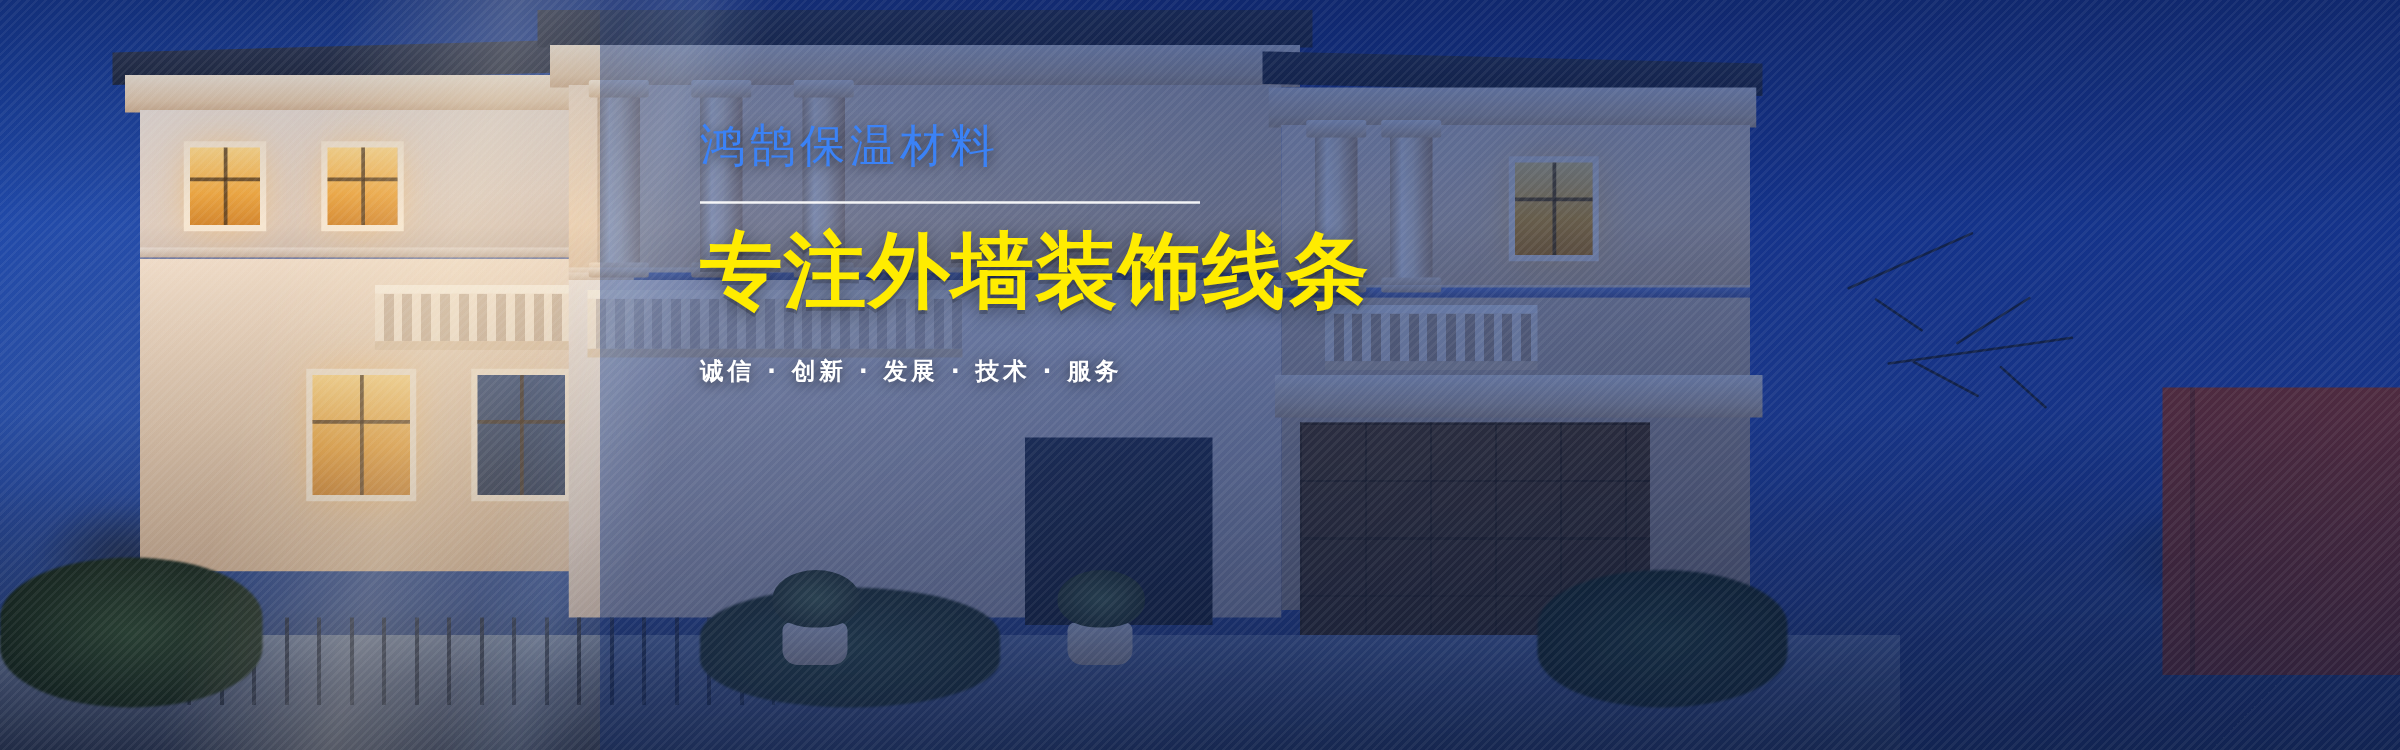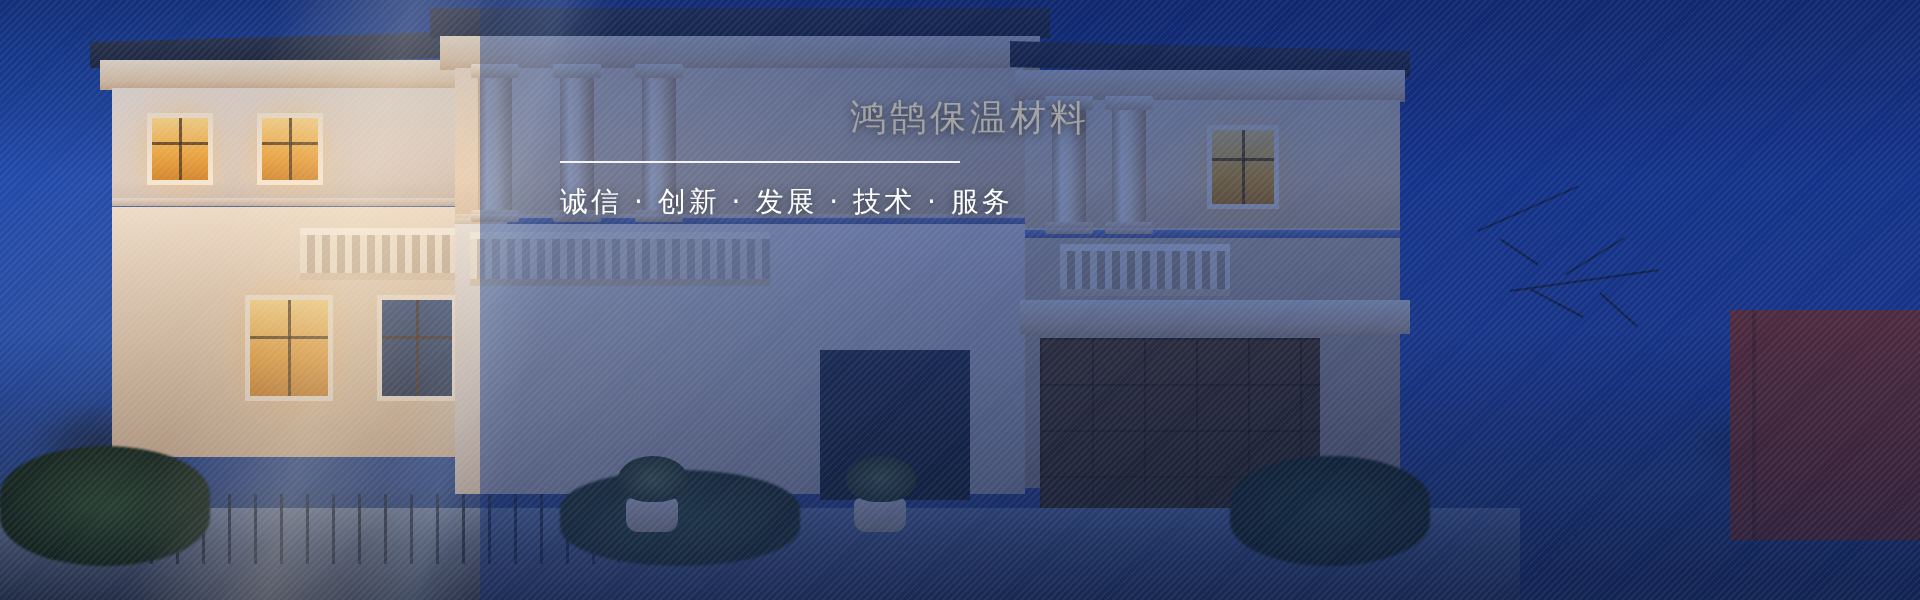--- a/index.html
+++ b/index.html
@@ -124,38 +124,37 @@
     background:linear-gradient(90deg, rgba(255,255,255,0) 0%, rgba(210,230,255,.12) 50%, rgba(255,255,255,0) 100%);
     filter:blur(3px);pointer-events:none;
   }
 
   
   .copy{
     position:absolute;left:560px;top:96px;width:820px;
     z-index:20;
   }
   .brand{
-    font-size:36px;letter-spacing:4px;color:#a3a3a3;font-weight:400;
+    font-size:36px;letter-spacing:4px;color:#3b82f6;font-weight:400;
     text-shadow:0 2px 10px rgba(0,0,0,.55);
     line-height:1.2;
-    text-align:center;
   }
   .rule{
     width:400px;height:2px;margin:22px 0 16px 0;
     background:#ffffff;opacity:.92;
   }
   .headline{
     color:#ffec00;font-weight:700;font-size:66px;line-height:1.14;
     letter-spacing:1px;
     text-shadow:0 3px 0 rgba(0,0,0,.18), 0 4px 16px rgba(0,0,0,.45);
     white-space:nowrap;
   }
   .tagline{
-    margin-top:20px;
-    color:#ffffff;font-size:28px;letter-spacing:3px;font-weight:400;
+    margin-top:30px;
+    color:#ffffff;font-size:19px;letter-spacing:3px;font-weight:700;
     text-shadow:0 2px 10px rgba(0,0,0,.5);
     white-space:nowrap;
   }
 </style>
 </head>
 <body>
 
 <div id="banner">
 
   <div class="photo">
@@ -274,16 +273,17 @@
 
   <div class="overlay-panel"></div>
   <div class="overlay-panel2"></div>
   <div class="beam"></div>
   <div class="beam2"></div>
   <div class="hatch"></div>
 
   <div class="copy">
     <div class="brand">鸿鹄保温材料</div>
     <div class="rule"></div>
+    <div class="headline">专注外墙装饰线条</div>
     <div class="tagline">诚信 · 创新 · 发展 · 技术 · 服务</div>
   </div>
 
 </div>
 
 </body></html>

